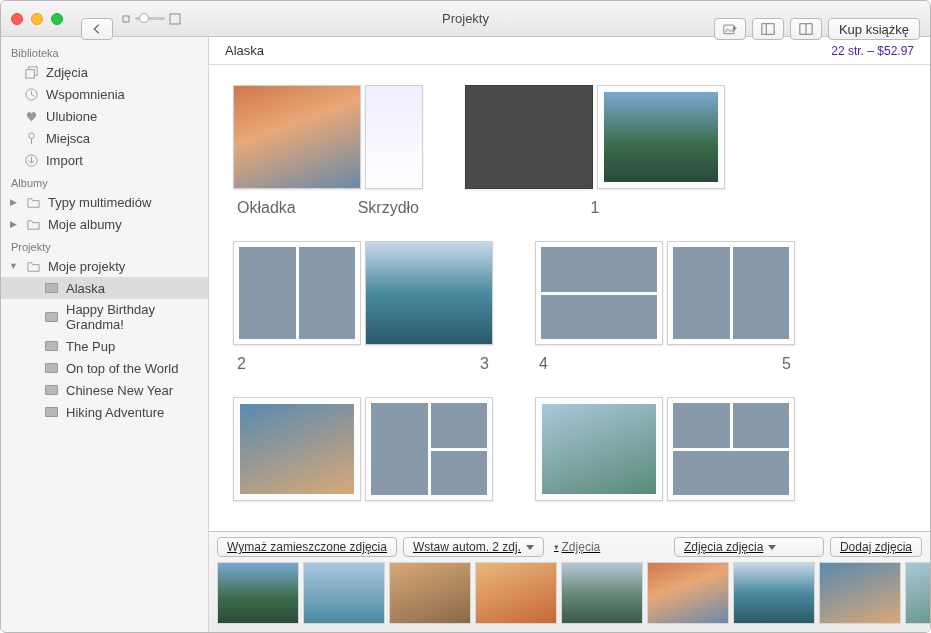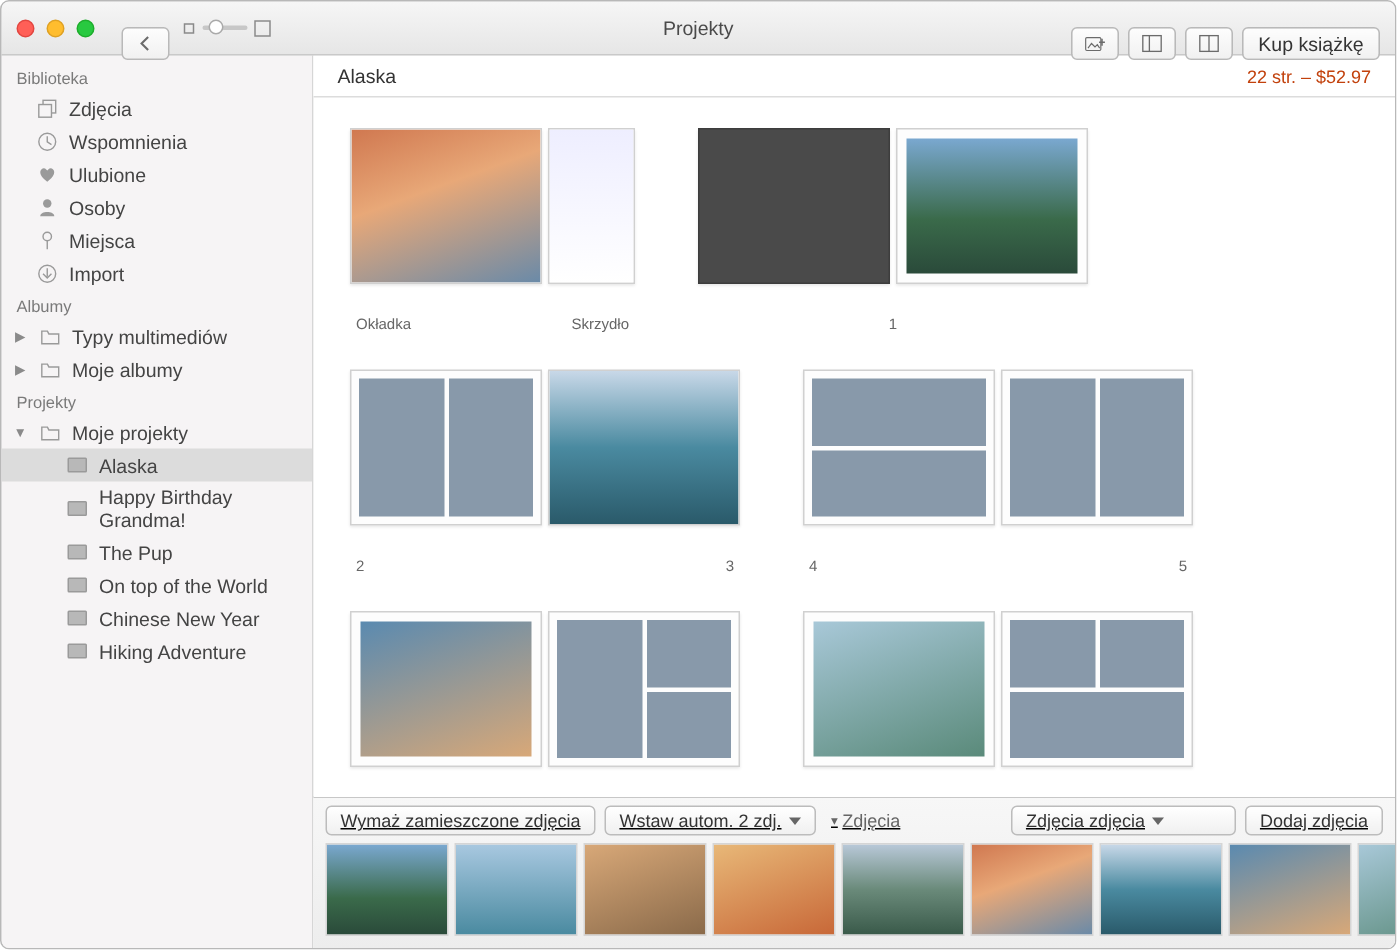--- a/index.html
+++ b/index.html
@@ -34,29 +34,29 @@
 .sb-item .disc { width:9px; text-align:center; color:#8a8a8a; font-size:9px; margin-left:-14px;}
 .sb-item.selected { background:#dcdcdc; }
 .sb-icon { width:16px; height:16px; display:flex; align-items:center; justify-content:center; color:#8a8a8a; flex:none; }
 .sb-icon svg { width:15px; height:15px; }
 .sq { width:13px; height:10px; background:#b8b8b8; border:1px solid #9a9a9a; border-radius:1px; display:block; }
 
 
 .main { flex:1; display:flex; flex-direction:column; min-width:0; background:#fff;}
 .content-header { height:28px; border-bottom:1px solid #dcdcdc; display:flex; align-items:center; padding:0 16px; font-size:13px; background:#fff;}
 .content-header .proj { color:#333; font-weight:500;}
-.content-header .meta { margin-left:auto; color:#c2410c; font-size:12px;}
+.content-header .meta { margin-left:auto; color:#4c1d95; font-size:12px;}
 
 .pages-scroll { flex:1; overflow:auto; background:#fff; padding:20px 24px 10px; }
 .spread-row { display:flex; gap:42px; margin-bottom:24px;}
 .spread-group { display:flex; flex-direction:column; align-items:stretch; }
 .spread { display:flex; gap:4px; }
 .page { width:128px; height:104px; background:#fdfdfd; border:1px solid #d0d0d0; box-shadow:0 1px 2px rgba(0,0,0,.1); display:flex; align-items:center; justify-content:center; overflow:hidden; position:relative;}
 .page.dark { background:#4a4a4a; border-color:#3d3d3d;}
-.page-labels { display:flex; justify-content:space-between; margin-top:22px; font-size:10px; color:#666; padding:0 4px;}
+.page-labels { display:flex; justify-content:space-between; margin-top:10px; font-size:16px; color:#666; padding:0 4px;}
 .page-labels.center { justify-content:center; }
 .collage { display:grid; width:100%; height:100%; gap:3px; padding:5px;}
 .collage.g2 { grid-template-columns:1fr 1fr; }
 .collage.g2b { grid-template-columns:1fr; grid-template-rows:1fr 1fr; }
 .collage.g3 { grid-template-columns:1fr 1fr; grid-template-rows:1fr 1fr;}
 .collage .c { background:#89a; }
 .cimg { width:100%; height:100%; }
 
 
 .t1{background:linear-gradient(160deg,#d07850,#e8a878 40%,#6a8aa8);}
@@ -165,29 +165,20 @@
         <span class="sb-icon">
             <svg viewBox="0 0 16 16">
               <path d="M8 13 C3 9 2 6 4 4 C6 2 8 5 8 5 C8 5 10 2 12 4 C14 6 13 9 8 13 Z" fill="#9a9a9a"></path>
             </svg>
           </span>
         <span>Ulubione</span>
       </div>
       <div class="sb-item">
         <span class="sb-icon">
             <svg viewBox="0 0 16 16">
-              <circle cx="8" cy="5" r="3" fill="#9a9a9a"></circle>
-              <path d="M3 14 C3 10 13 10 13 14 Z" fill="#9a9a9a"></path>
-            </svg>
-          </span>
-        <span>Osoby</span>
-      </div>
-      <div class="sb-item">
-        <span class="sb-icon">
-            <svg viewBox="0 0 16 16">
               <circle cx="8" cy="5" r="3" fill="none" stroke="#9a9a9a"></circle>
               <line x1="8" y1="8" x2="8" y2="14" stroke="#9a9a9a"></line>
             </svg>
           </span>
         <span>Miejsca</span>
       </div>
       <div class="sb-item">
         <span class="sb-icon">
             <svg viewBox="0 0 16 16">
               <circle cx="8" cy="8" r="6" fill="none" stroke="#9a9a9a"></circle>

